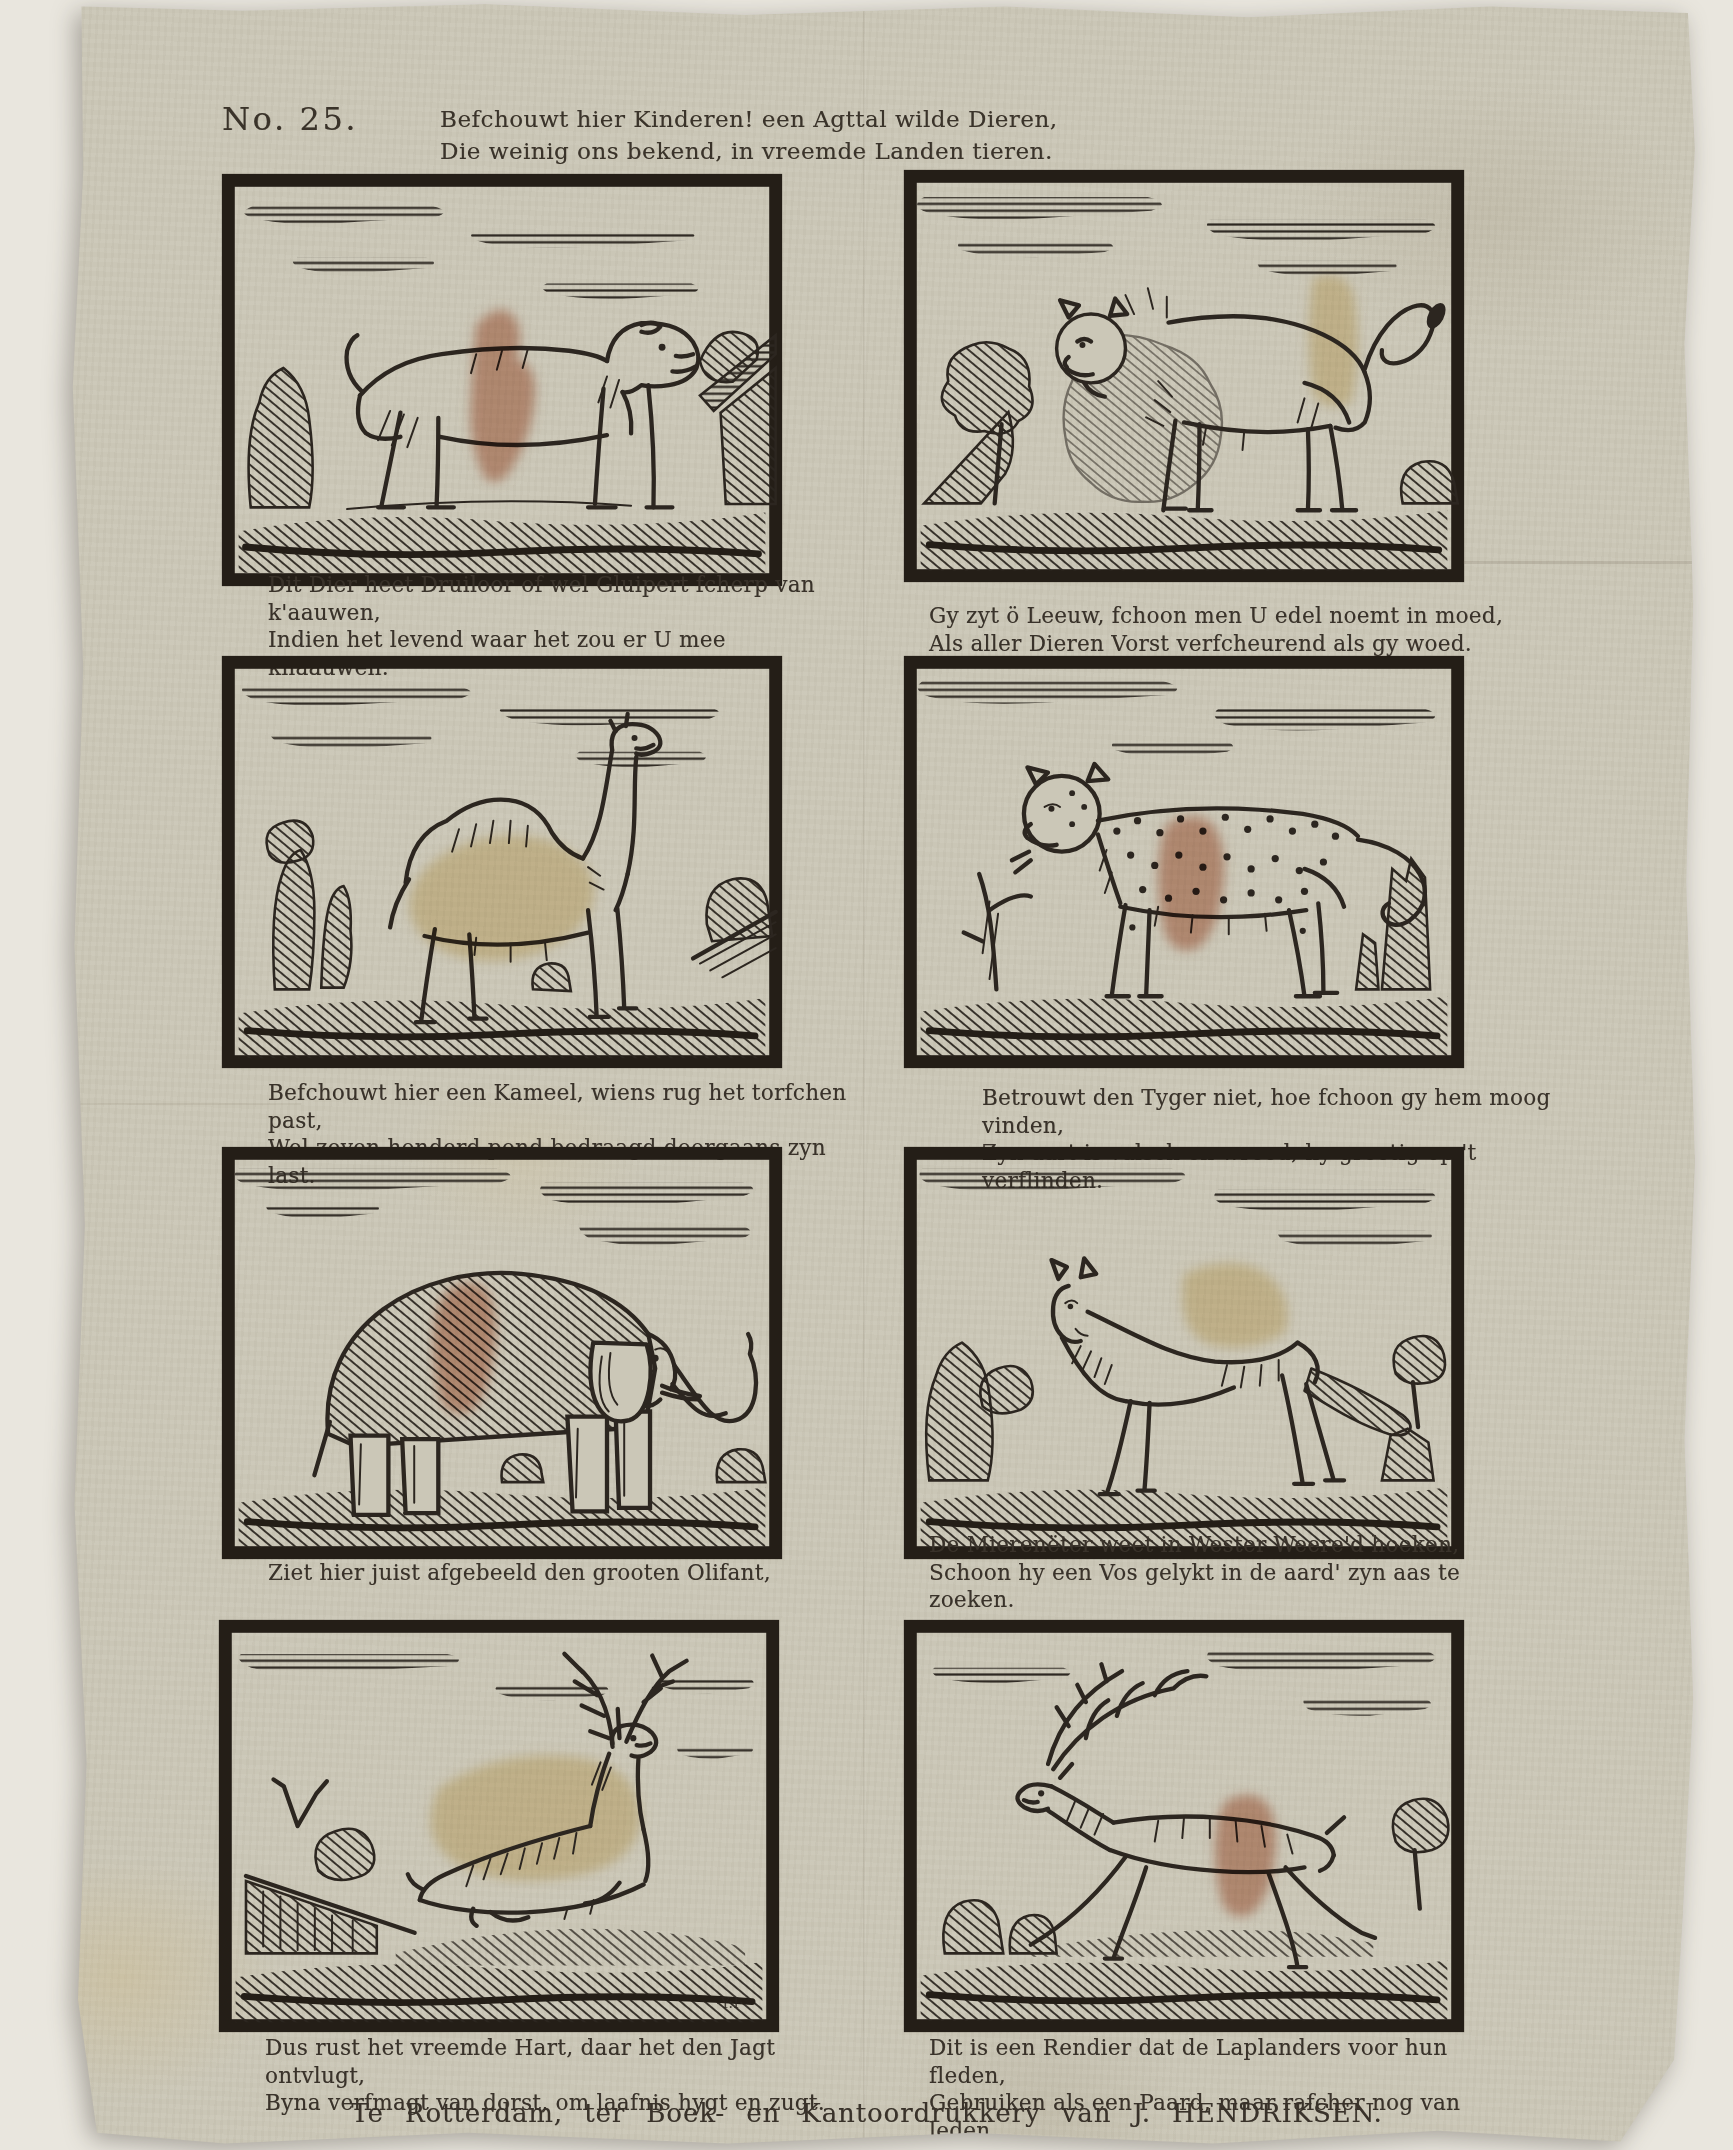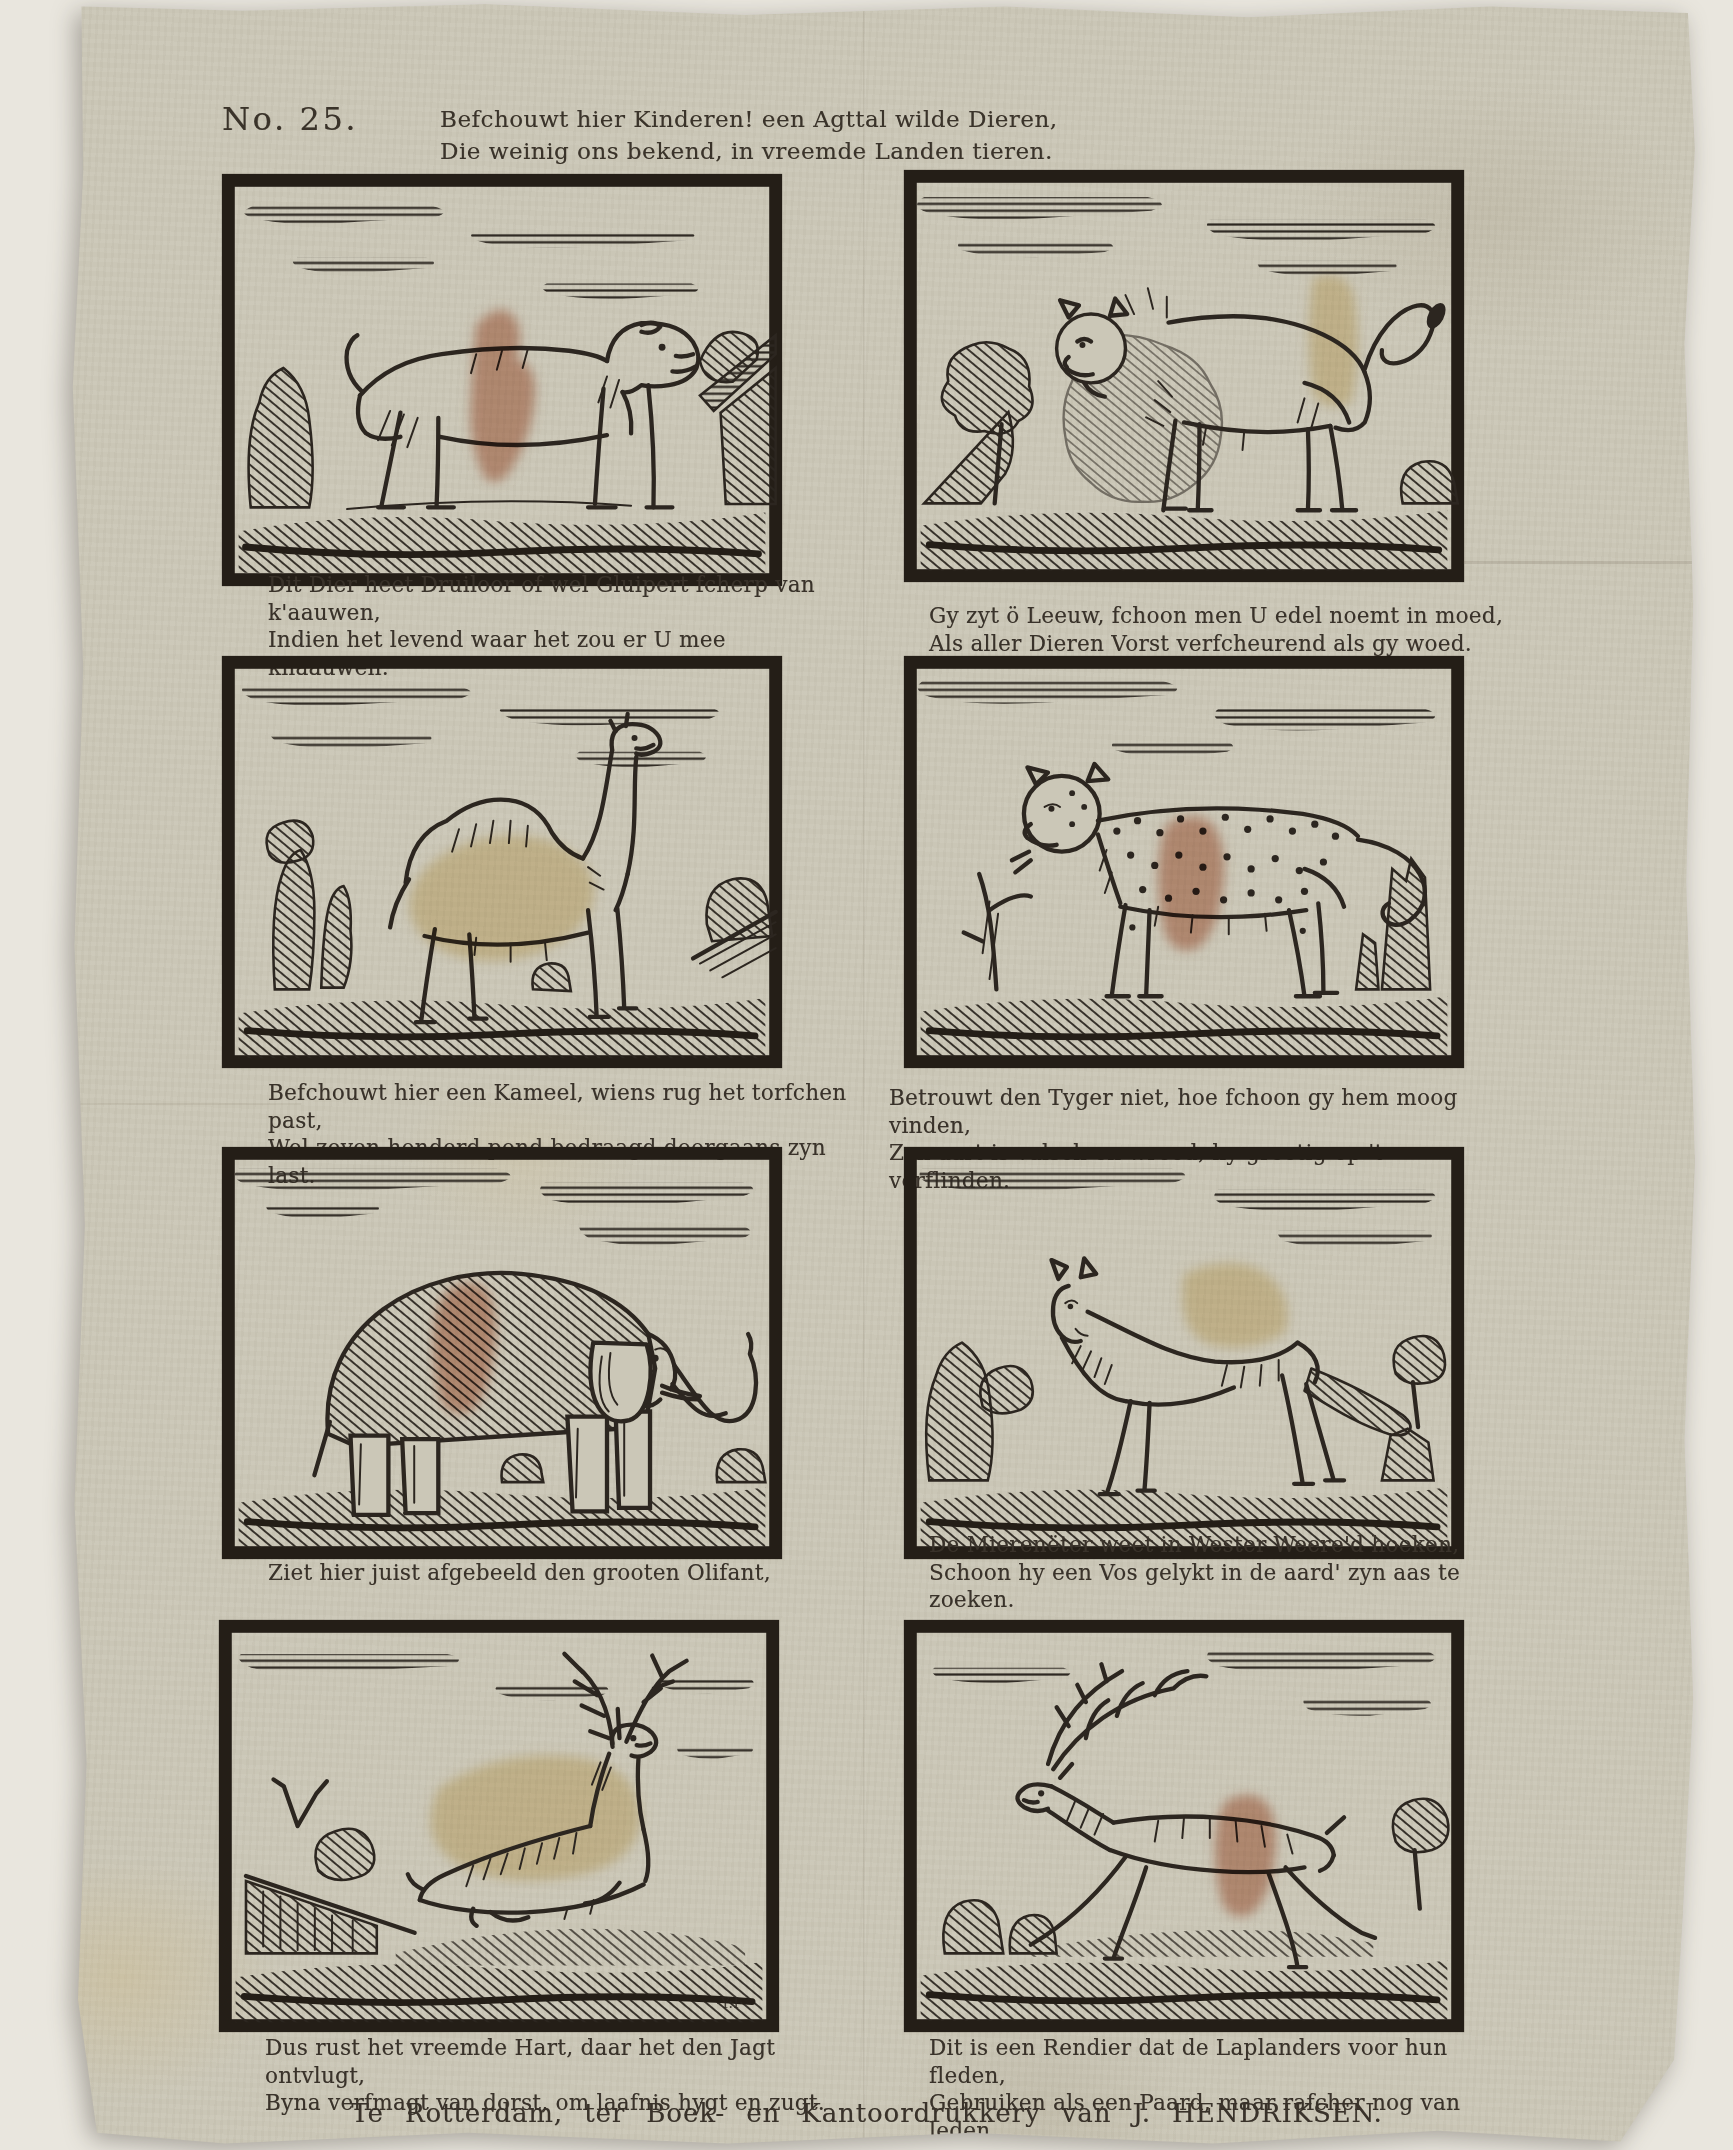--- a/index.html
+++ b/index.html
@@ -270,21 +270,21 @@
             <circle cx="408" cy="280" r="4.2"></circle>
             <circle cx="440" cy="288" r="4.2"></circle>
         <circle cx="470" cy="278" r="4.2"></circle>
             <circle cx="270" cy="320" r="3.6"></circle>
             <circle cx="468" cy="324" r="3.6"></circle>
       </g>
       <path class="thin" d="M300,296 l-4,22 M340,306 l-2,20 M382,308 l0,20 M424,304 l2,20 M240,230 l-8,24 M246,256 l-8,24"></path>
       <path class="wr" d="M312,198 q42,-18 56,10 q14,30 6,74 q-6,44 -28,62 q-26,10 -38,-16 q-12,-52 -6,-96 q2,-22 10,-34z"></path>
     </svg>
   </figure>
-  <div class="cap col-r" style="left:860px;top:1084px">
+  <div class="cap col-r" style="left:953px;top:1084px">
     <div>Betrouwt den Tyger niet, hoe fchoon gy hem moog vinden,</div>
     <div>Zyn aart is valsch en wreed, hy greetig op 't verflinden.</div>
   </div>
 
   <figure class="panel" style="left:218px;top:1143px">
     <svg viewBox="0 0 660 488">
       <rect class="fr" x="12" y="12" width="636" height="464"></rect>
       <path class="cl" d="M24,30 h300 q30,8 4,16 l-140,8 q-100,6 -156,-6 q-20,-8 -8,-18z"></path>
       <path class="cl" d="M380,46 h230 q24,8 0,16 l-100,10 q-78,4 -124,-6 q-20,-10 -6,-20z"></path>
       <path class="cl" d="M420,96 h190 q18,8 0,14 l-86,8 q-64,2 -94,-8 q-12,-8 -10,-14z"></path>

